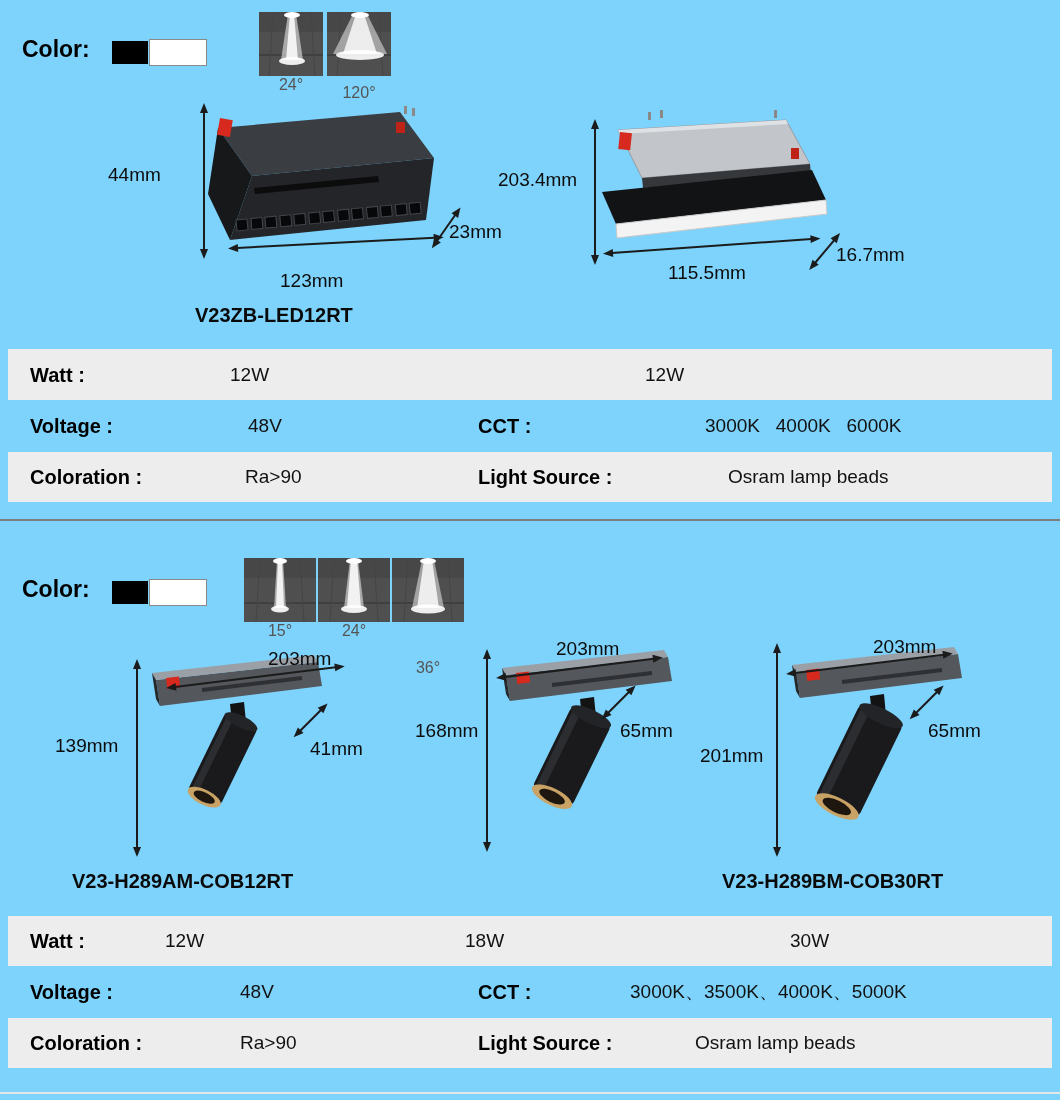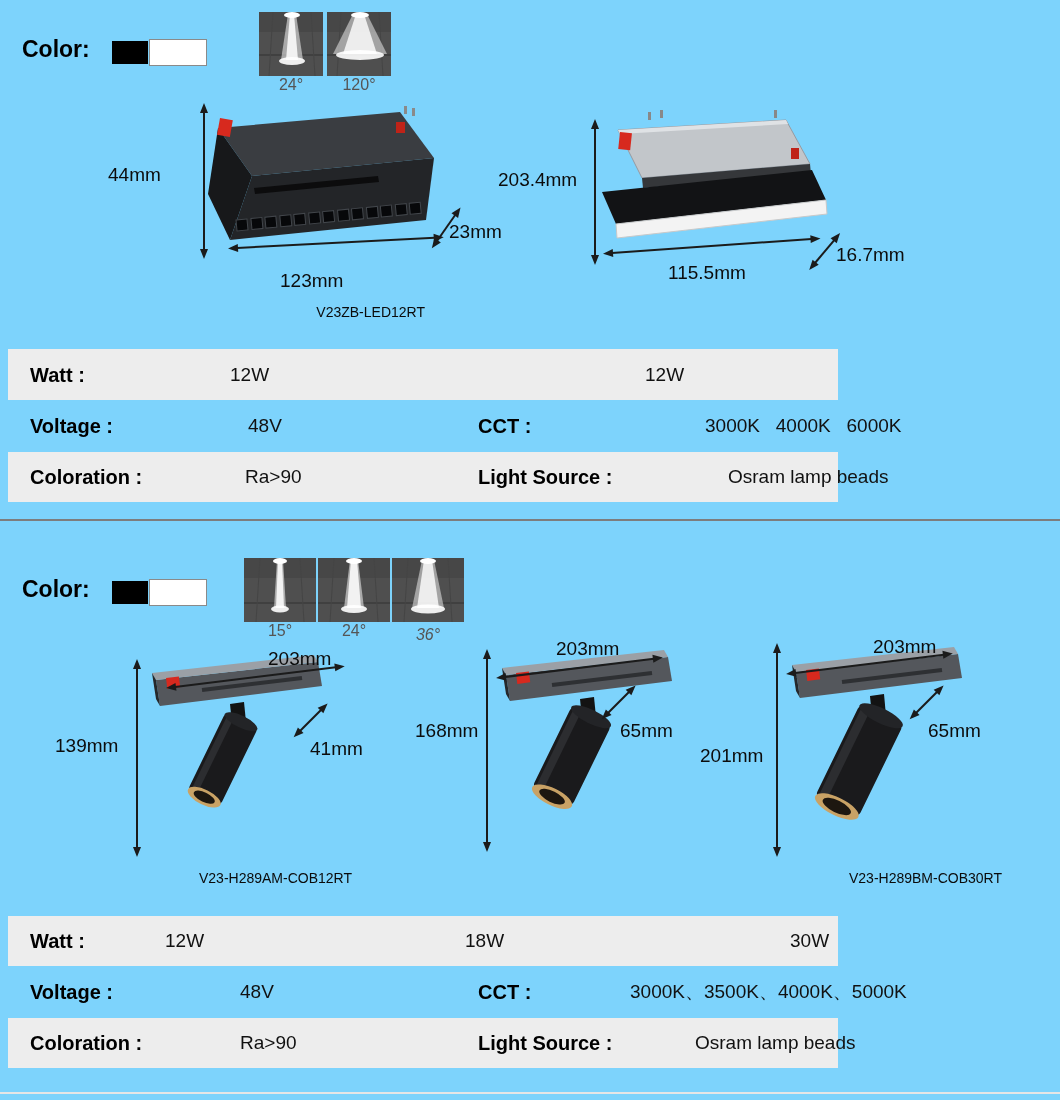--- a/index.html
+++ b/index.html
@@ -9,23 +9,23 @@
   .abs { position:absolute; }
 
   .color-lbl { position:absolute; font-weight:bold; font-size:23px; color:#000; }
   .swatch { position:absolute; }
   .swatch.black { background:#000; }
   .swatch.white { background:#fff; border:1px solid #8a8a8a; }
 
   .beam-label { position:absolute; font-size:16px; color:#555; text-align:center; }
 
   .dim { position:absolute; font-size:19px; color:#0c0c0c; white-space:nowrap; }
-  .pname { position:absolute; font-weight:normal; font-size:14px; color:#0a0a0a; text-align:right; white-space:nowrap; }
-
-  .spec-row { position:absolute; left:8px; width:830px; }
+  .pname { position:absolute; font-weight:bold; font-size:20px; color:#0a0a0a; text-align:left; white-space:nowrap; }
+
+  .spec-row { position:absolute; left:8px; width:1044px; }
   .spec-row.gray { background:#ededed; }
   .cell { position:absolute; top:50%; transform:translateY(-50%); white-space:pre; }
   .lblb { font-weight:bold; font-size:20px; color:#000; }
   .val { font-size:19px; color:#111; }
 
   .divider { position:absolute; background:#7d7d7d; }
   .divider-light { position:absolute; background:#e6e6e6; }
 
   .varrow { position:absolute; width:2px; background:#1b1b1b; }
   .varrow::before { content:""; position:absolute; left:-3.5px; top:-9px;
@@ -64,21 +64,21 @@
     <rect width="64" height="20" fill="#474747"></rect>
     <line x1="0" y1="43" x2="64" y2="43" stroke="#3b3b3b" stroke-width="1.5"></line>
     <line x1="14" y1="0" x2="10" y2="64" stroke="#454545"></line>
     <line x1="52" y1="0" x2="56" y2="64" stroke="#454545"></line>
     <polygon points="26,2 40,2 60,42 6,42" fill="#dcdcdc" opacity="0.6"></polygon>
     <polygon points="29,2 37,2 50,42 16,42" fill="#ffffff" opacity="0.8"></polygon>
     <ellipse cx="33" cy="43" rx="24" ry="5" fill="#ffffff" opacity="0.9"></ellipse>
     <ellipse cx="33" cy="3" rx="9" ry="3" fill="#ffffff"></ellipse>
   </svg>
   <div class="beam-label" style="left:259px; top:76px; width:64px;">24°</div>
-  <div class="beam-label" style="left:327px; top:76px; width:64px;">120°</div>
+  <div class="beam-label" style="left:327px; top:84px; width:64px;">120°</div>
 
   <svg class="abs" style="left:198px; top:96px;" width="255" height="160" viewBox="0 0 255 160">
     <polygon points="20,32 202,16 236,62 54,80" fill="#3a3d41"></polygon>
     <polygon points="54,80 236,62 228,124 32,144" fill="#232528"></polygon>
     <polygon points="20,32 54,80 32,144 10,98" fill="#17181a"></polygon>
     <polygon points="56,92 180,80 181,86 57,98" fill="#0c0c0d"></polygon>
     <g fill="#07080a" stroke="#42464b" stroke-width="1" transform="translate(38,124) rotate(-5.5)">
       <rect x="0" y="0" width="11" height="11"></rect>
         <rect x="15" y="0" width="11" height="11"></rect>
       <rect x="29" y="0" width="11" height="11"></rect>
@@ -180,21 +180,21 @@
     <line x1="0" y1="45" x2="72" y2="45" stroke="#3b3b3b" stroke-width="1.5"></line>
     <line x1="16" y1="0" x2="12" y2="64" stroke="#454545"></line>
     <line x1="56" y1="0" x2="60" y2="64" stroke="#454545"></line>
     <polygon points="30,2 42,2 52,50 20,50" fill="#dcdcdc" opacity="0.6"></polygon>
     <polygon points="32,2 40,2 47,50 25,50" fill="#ffffff" opacity="0.8"></polygon>
     <ellipse cx="36" cy="51" rx="17" ry="4.5" fill="#ffffff" opacity="0.9"></ellipse>
     <ellipse cx="36" cy="3" rx="8" ry="3" fill="#ffffff"></ellipse>
   </svg>
   <div class="beam-label" style="left:244px; top:622px; width:72px;">15°</div>
   <div class="beam-label" style="left:318px; top:622px; width:72px;">24°</div>
-  <div class="beam-label" style="left:392px; top:626px; width:72px;font-style:italic;">36°</div>
+  <div class="beam-label" style="left:392px; top:659px; width:72px;">36°</div>
 
   <svg class="abs" style="left:142px; top:650px;" width="200" height="210" viewBox="0 0 200 210">
     <polygon points="14,30 176,12 180,36 18,56" fill="#54575c"></polygon>
     <polygon points="14,30 176,12 172,5 10,23" fill="#9ba0a6"></polygon>
     <polygon points="10,23 14,30 18,56 14,49" fill="#26282b"></polygon>
     <line x1="60" y1="40" x2="160" y2="28" stroke="#2e3033" stroke-width="4"></line>
     <rect x="24" y="28" width="13" height="11" fill="#d7291e" transform="rotate(-7 24 28)"></rect>
     <polygon points="88,54 102,52 104,72 90,74" fill="#131313"></polygon>
     <g transform="rotate(26 96 78)">
       <rect x="78" y="70" width="36" height="85" rx="4" fill="#1a1a1c"></rect>

